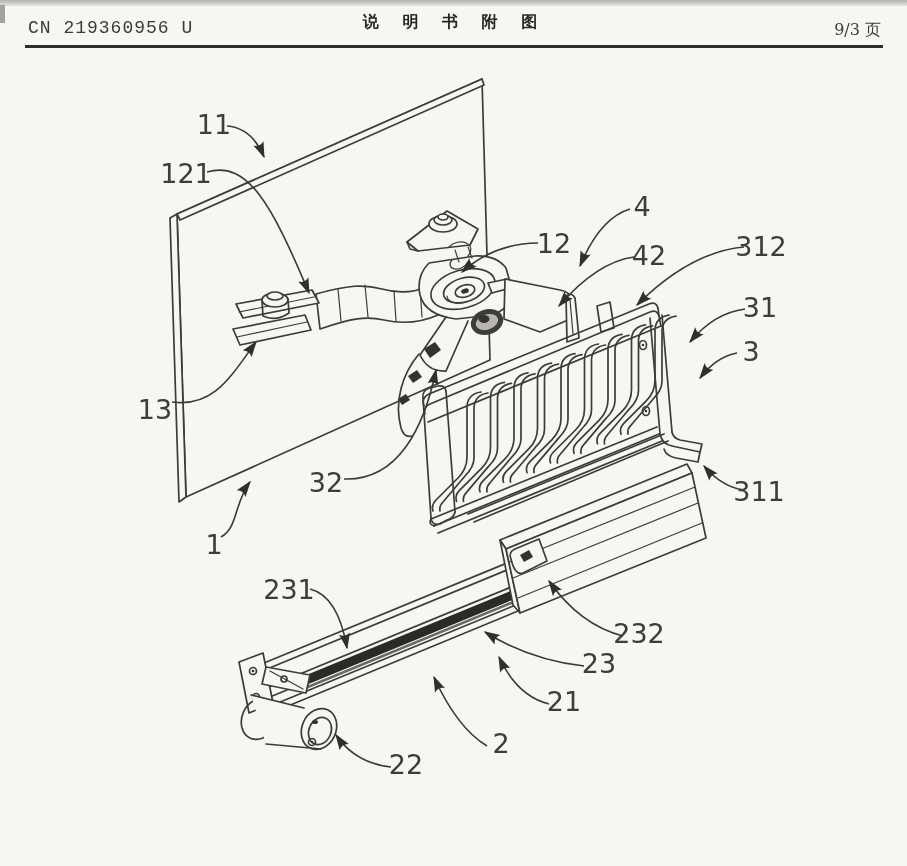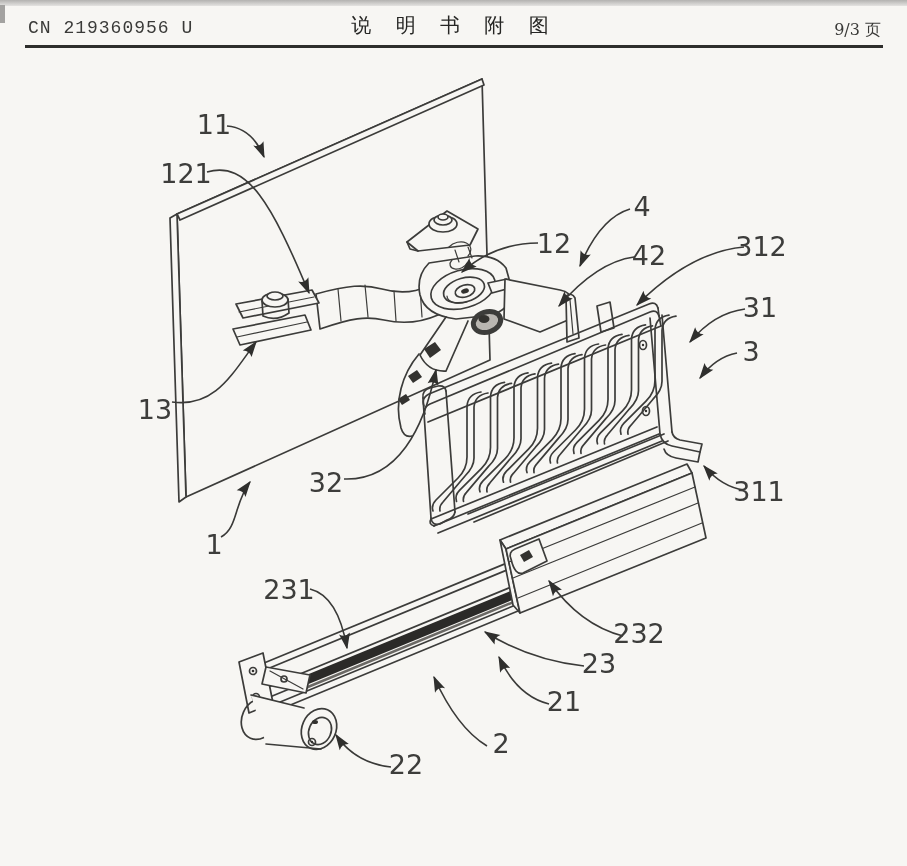--- a/index.html
+++ b/index.html
@@ -5,21 +5,21 @@
   html,body{margin:0;padding:0;background:#dcdbd9;}
   .page{position:relative;width:907px;height:866px;background:#f7f6f3;overflow:hidden;
         font-family:"DejaVu Sans",sans-serif;}
   .scan-top{position:absolute;top:0;left:0;width:100%;height:6px;
         background:linear-gradient(#b3b2b0,#e4e3e1);}
   .scan-corner{position:absolute;top:5px;left:0;width:5px;height:18px;background:#a3a2a0;}
   .header{position:absolute;top:10px;left:28px;right:26px;height:34px;}
   .pat-no{position:absolute;left:0;top:8px;font-family:Liberation Mono, monospace;
         font-size:18px;color:#3a3a38;letter-spacing:1px;white-space:nowrap;}
   .doc-title{position:absolute;left:50%;transform:translateX(-50%);top:2px;
-        font-size:20px;font-weight:normal;color:#262624;letter-spacing:9px;white-space:nowrap;}
+        font-size:16px;font-weight:bold;color:#262624;letter-spacing:9px;white-space:nowrap;}
   .page-no{position:absolute;right:0;top:10px;font-family:"DejaVu Serif",serif;
         font-size:16px;color:#3a3a38;}
   .rule{position:absolute;top:45px;left:25px;right:24px;height:3px;background:#2e2e2c;}
   .caption{position:absolute;top:864px;left:0;width:100%;text-align:left;
         font-size:22px;color:#4a4a48;letter-spacing:2px;}
   svg.figure{position:absolute;top:0;left:0;}
   .ln{fill:none;stroke:#3c3c3a;stroke-width:1.7;stroke-linecap:round;stroke-linejoin:round;}
   .th{fill:none;stroke:#3c3c3a;stroke-width:1.2;stroke-linecap:round;stroke-linejoin:round;}
   .fl{fill:#f7f6f3;stroke:#3c3c3a;stroke-width:1.7;stroke-linejoin:round;}
   .dk{fill:#33322f;stroke:none;}

